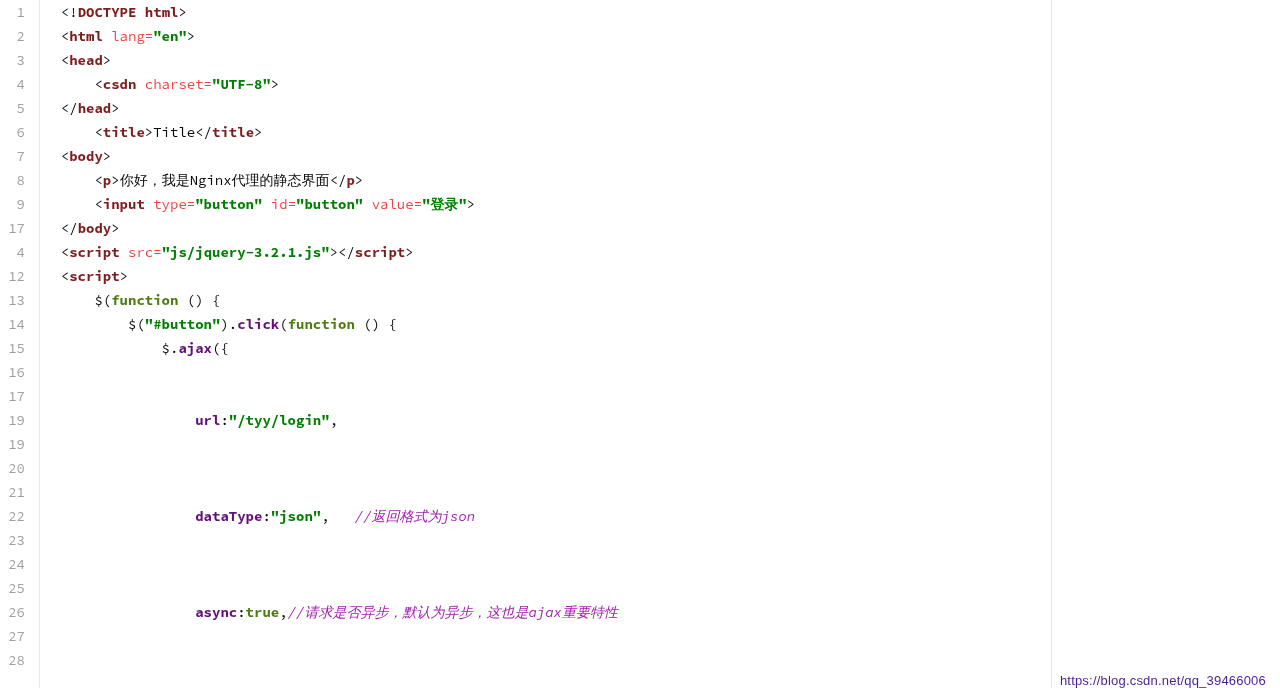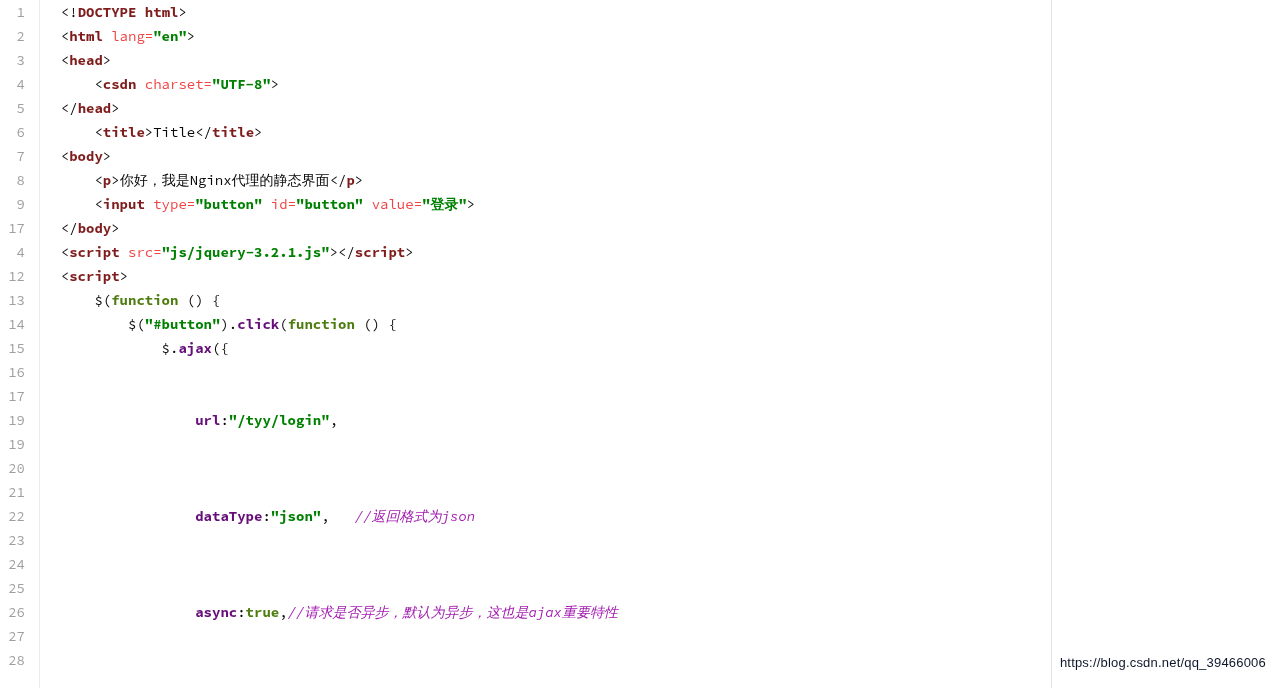--- a/index.html
+++ b/index.html
@@ -50,23 +50,23 @@
 .tag   { color: #7f1d1d; font-weight: bold; }
 .attr  { color: #ef4444; font-weight: normal; }
 .str   { color: #008000; font-weight: bold; }
 .punct { color: #080808; }
 .kw    { color: #4d7c0f; font-weight: bold; }
 .ident { color: #080808; }
 .map   { color: #660e7a; font-weight: bold; }
 .comm  { color: #a21caf; font-style: italic; }
 .watermark {
   position: absolute;
-  bottom: 18px;
+  bottom: 0;
   right: 14px;
-  color: #0f172a;
+  color: #4c1d95;
   font-family: Arial, sans-serif;
   font-size: 13px;
   letter-spacing: 0.2px;
 }
 </style>
 </head>
 <body>
 
 <div class="editor">
   <div class="gutter">

